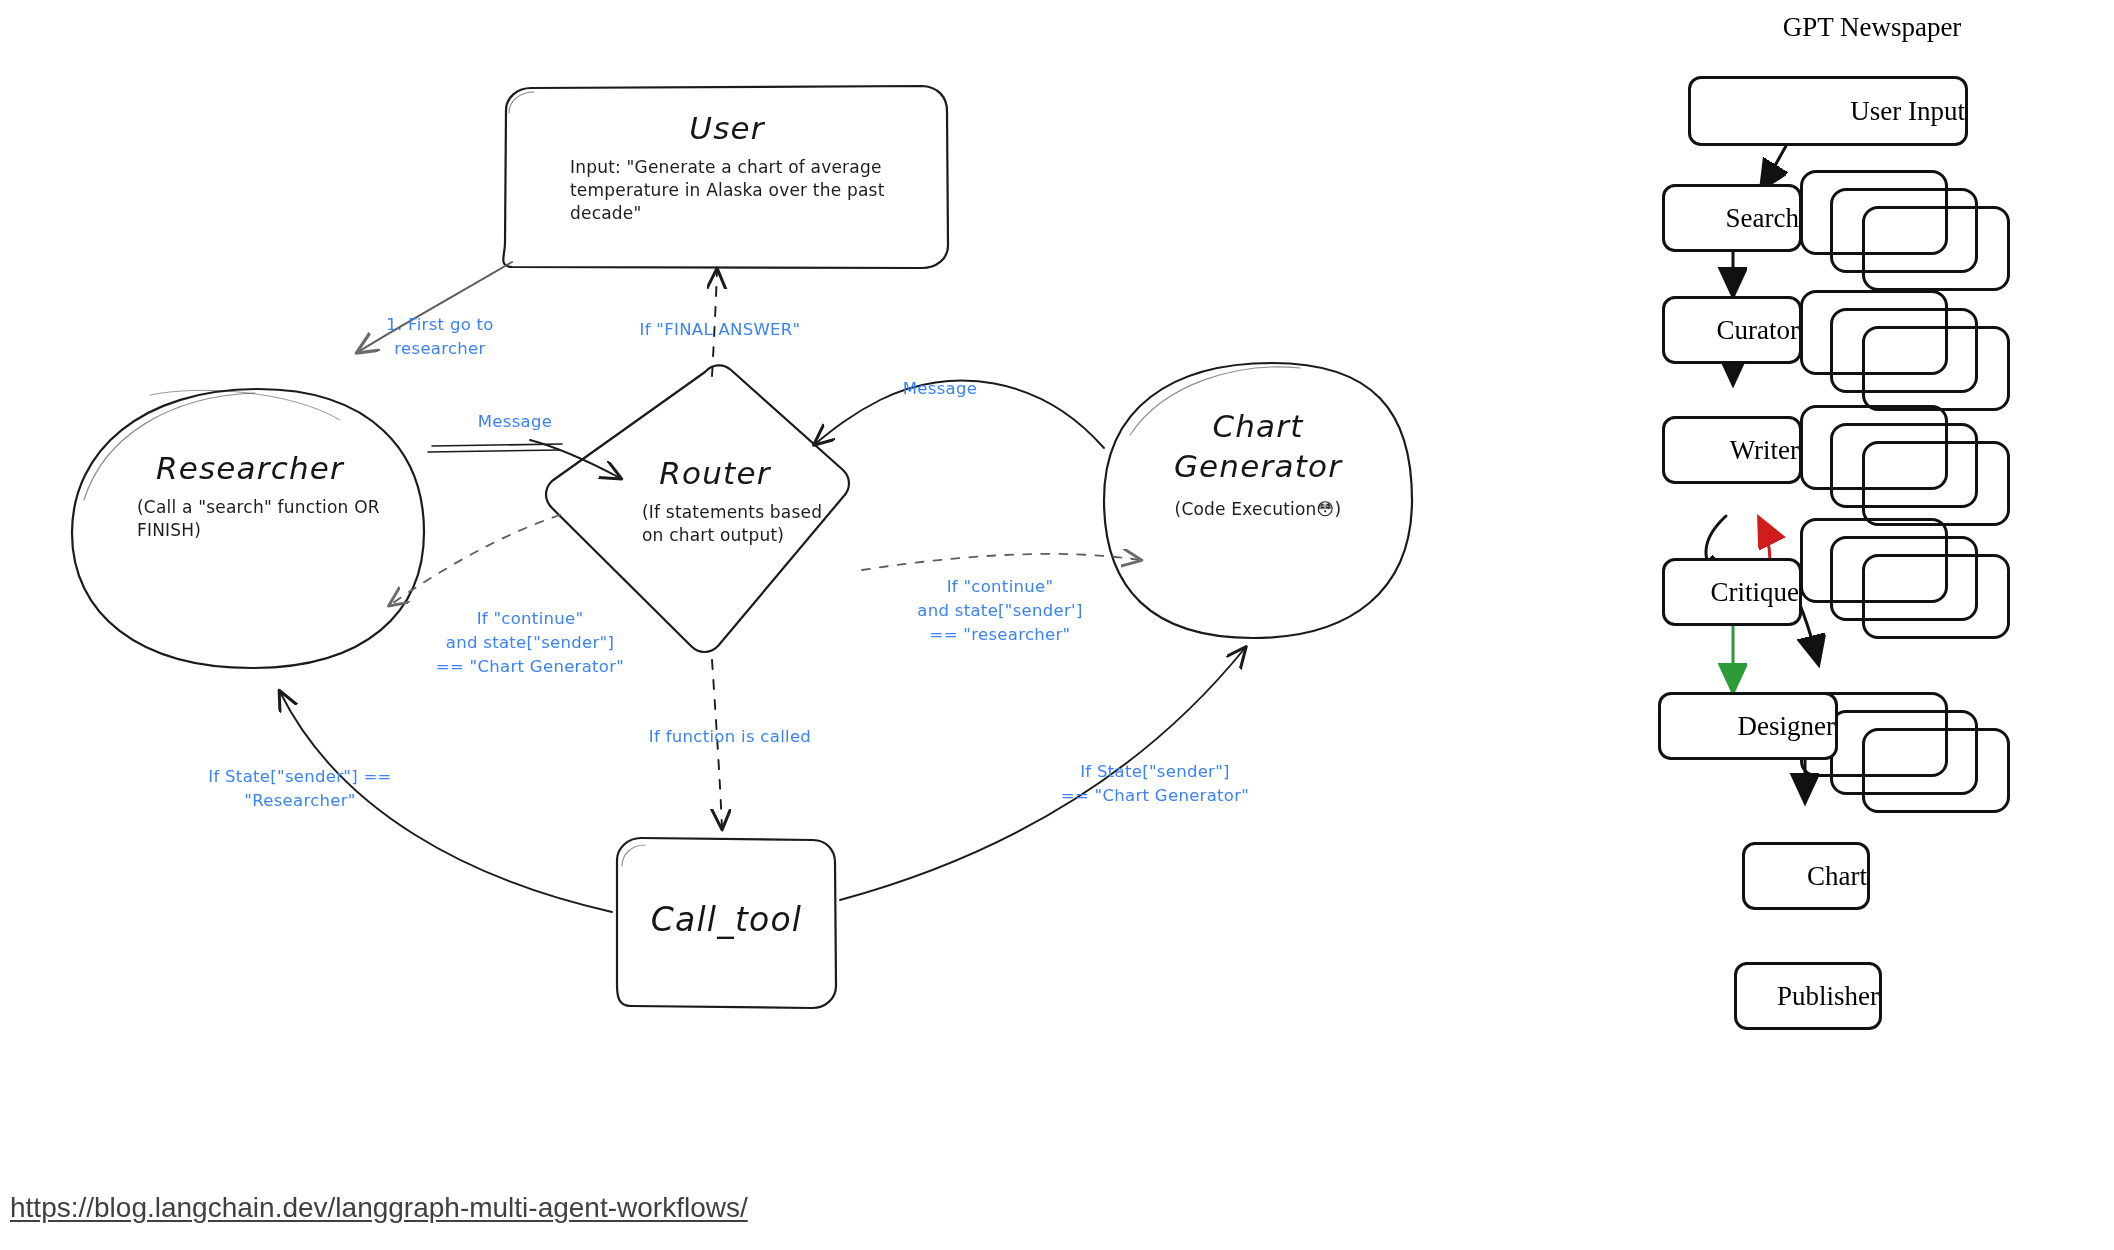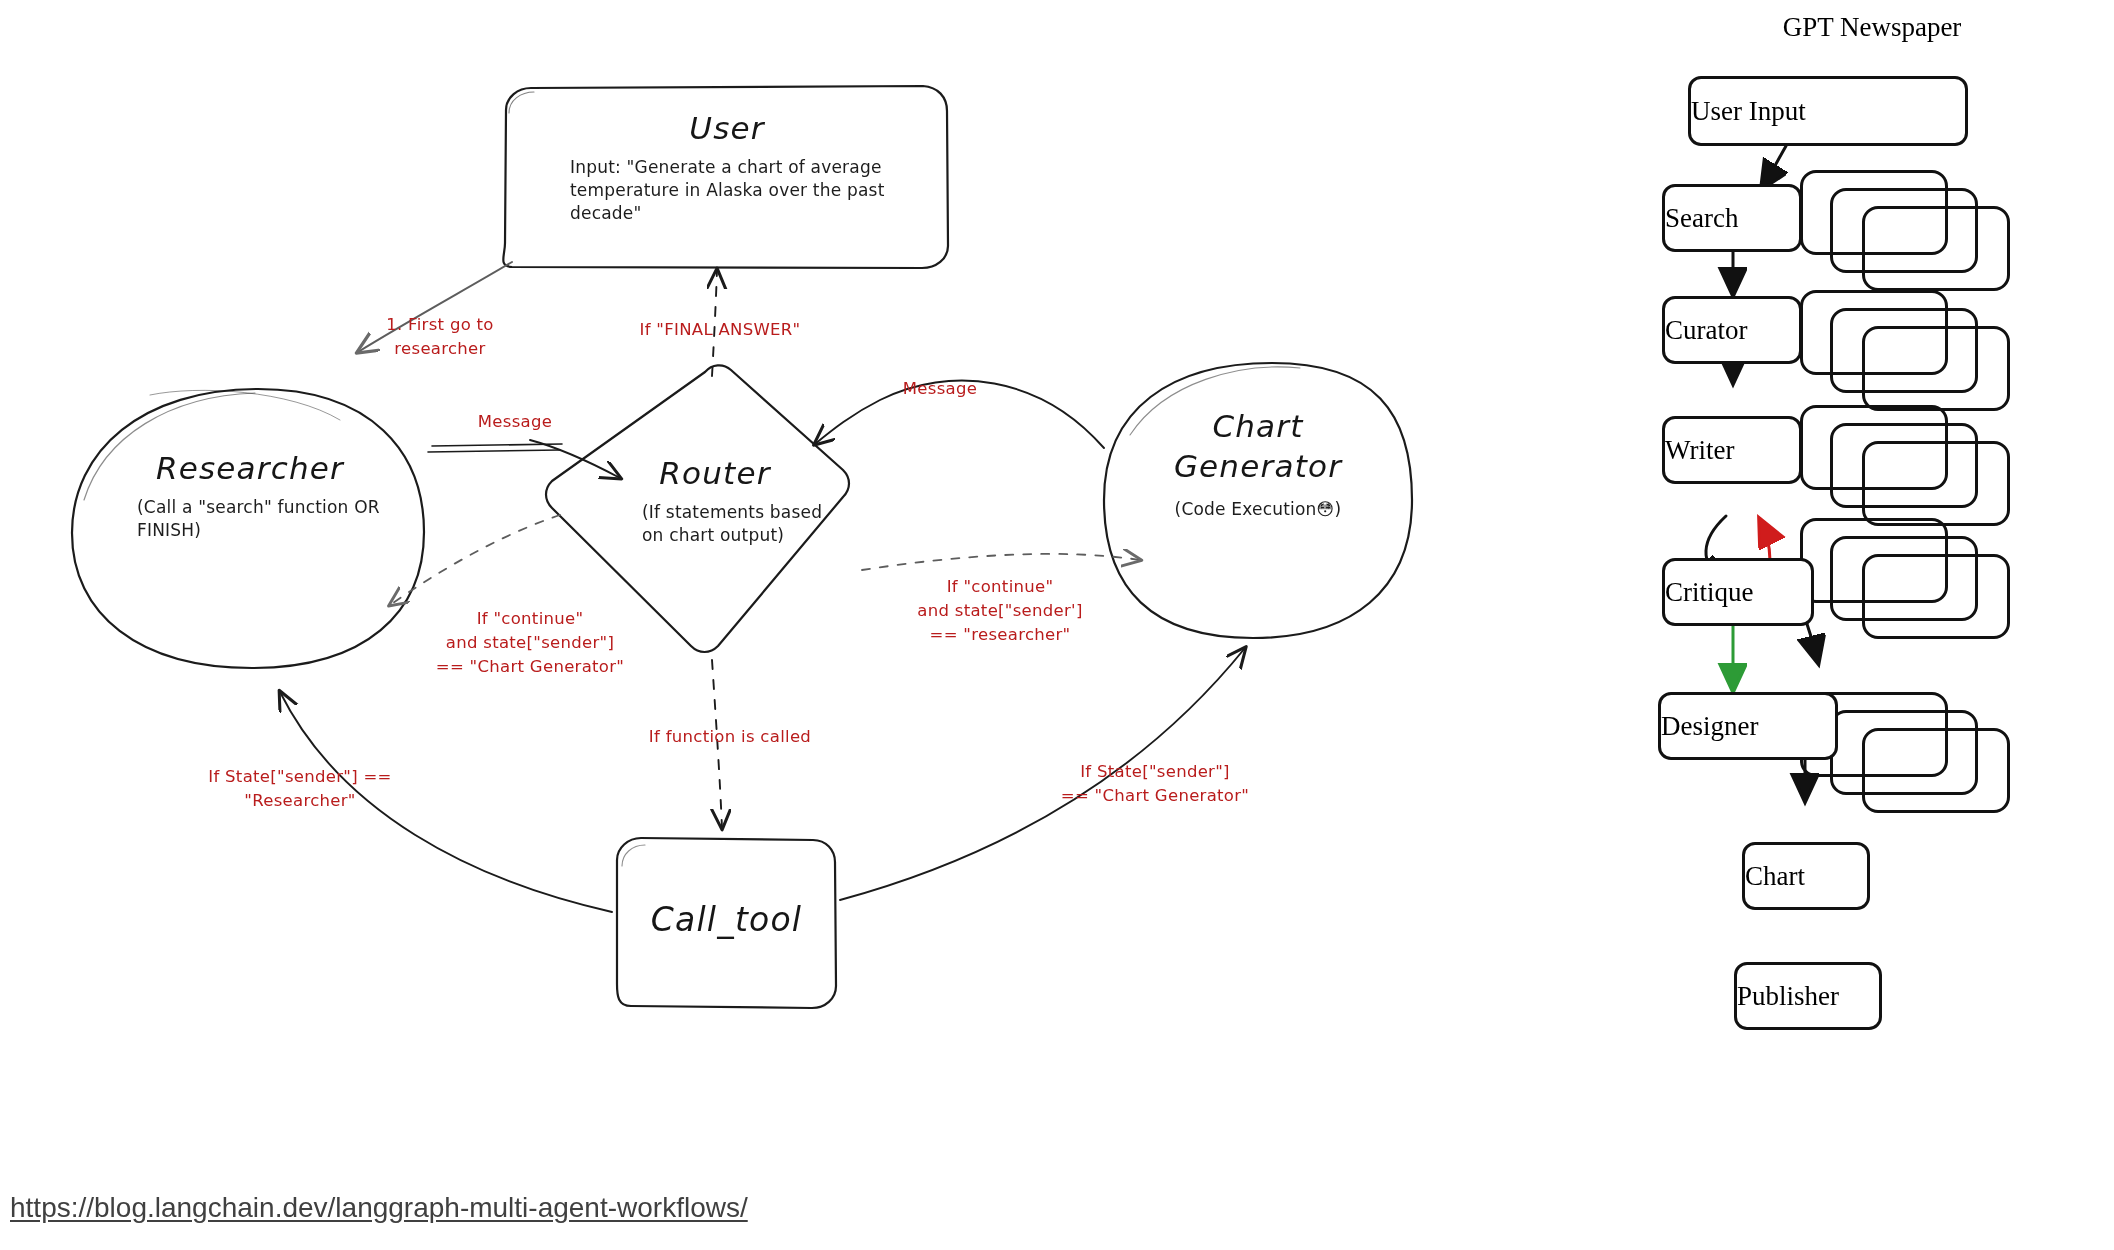--- a/index.html
+++ b/index.html
@@ -45,21 +45,21 @@
     line-height: 1.35;
     color: #1d1d1d;
     letter-spacing: .2px;
     margin-top: 10px;
   }
   .edge-label {
     position: absolute;
     font-family: "DejaVu Sans", sans-serif;
     font-size: 16.5px;
     line-height: 1.45;
-    color: #b91c1c;
+    color: #3b82f6;
     text-align: center;
     letter-spacing: .3px;
     white-space: pre-line;
     pointer-events: auto;
   }
   
   .gn-title {
     position: absolute;
     left: 1742px; top: 12px;
     width: 260px;
@@ -68,21 +68,21 @@
     font-size: 27px;
     color: #000;
   }
   .gn-box {
     position: absolute;
     border: 3px solid #111;
     border-radius: 13px;
     background: #fff;
     display: flex;
     align-items: center;
-    justify-content: flex-start;
+    justify-content: flex-end;
     font-family: "Liberation Serif", serif;
     font-size: 27px;
     color: #000;
     pointer-events: auto;
   }
   .gn-stack-box {
     position: absolute;
     border: 3.5px solid #111;
     border-radius: 16px;
     background: transparent;
@@ -262,21 +262,21 @@
   </div>
   <div class="gn-box" style="left:1662px; top:184px; width:140px; height:68px;">
     <span>Search</span>
   </div>
   <div class="gn-box" style="left:1662px; top:296px; width:140px; height:68px;">
     <span>Curator</span>
   </div>
   <div class="gn-box" style="left:1662px; top:416px; width:140px; height:68px;">
     <span>Writer</span>
   </div>
-  <div class="gn-box" style="left:1662px; top:558px; width:152px; height:68px;">
+  <div class="gn-box" style="left:1662px; top:558px; width:140px; height:68px;">
     <span>Critique</span>
   </div>
   <div class="gn-box" style="left:1658px; top:692px; width:180px; height:68px;">
     <span>Designer</span>
   </div>
   <div class="gn-box" style="left:1742px; top:842px; width:128px; height:68px;">
     <span>Chart</span>
   </div>
   <div class="gn-box" style="left:1734px; top:962px; width:148px; height:68px;">
     <span>Publisher</span>

